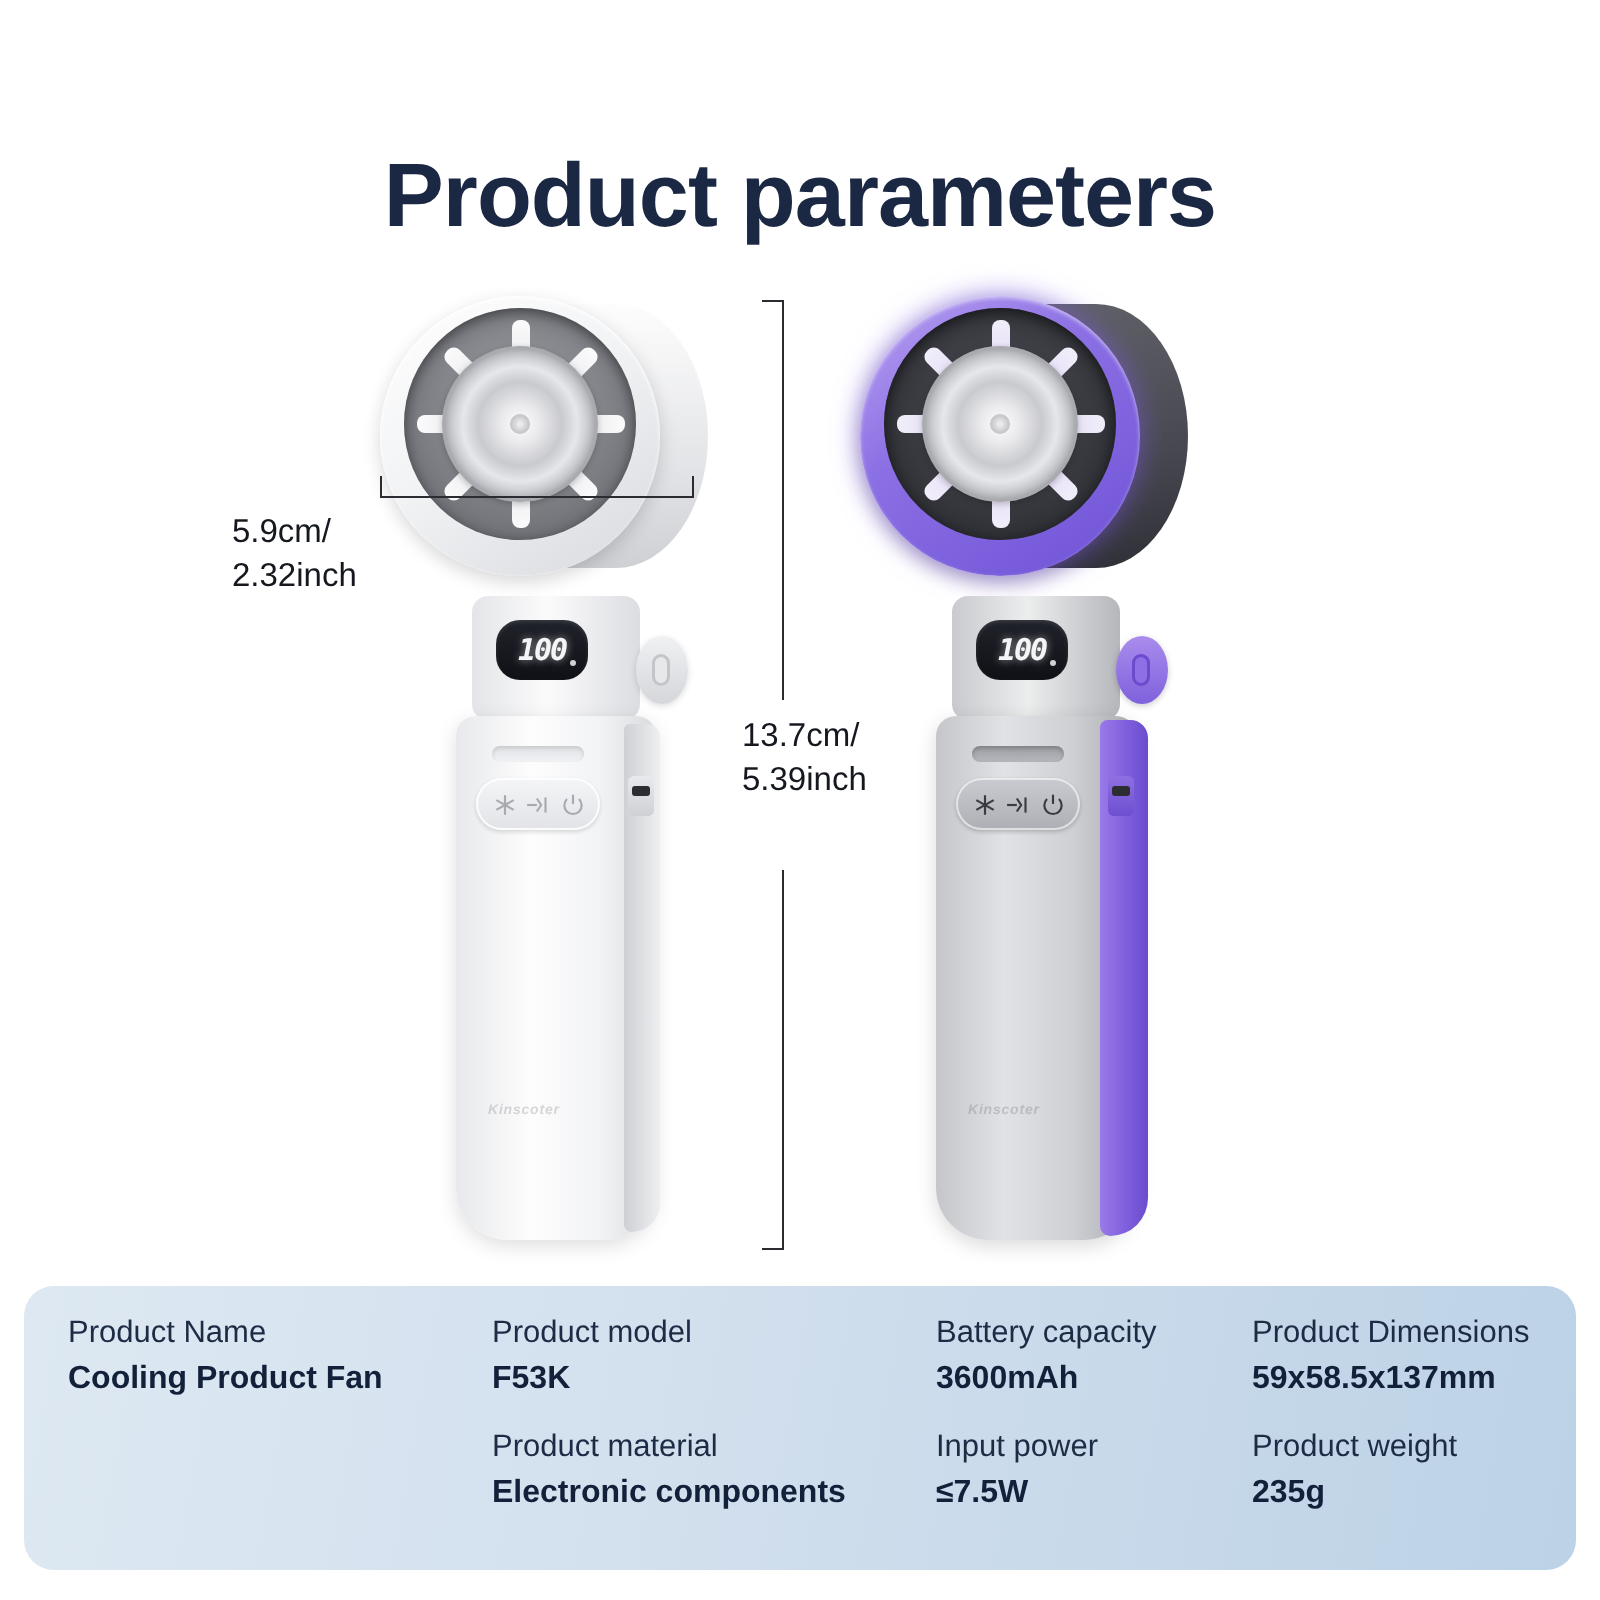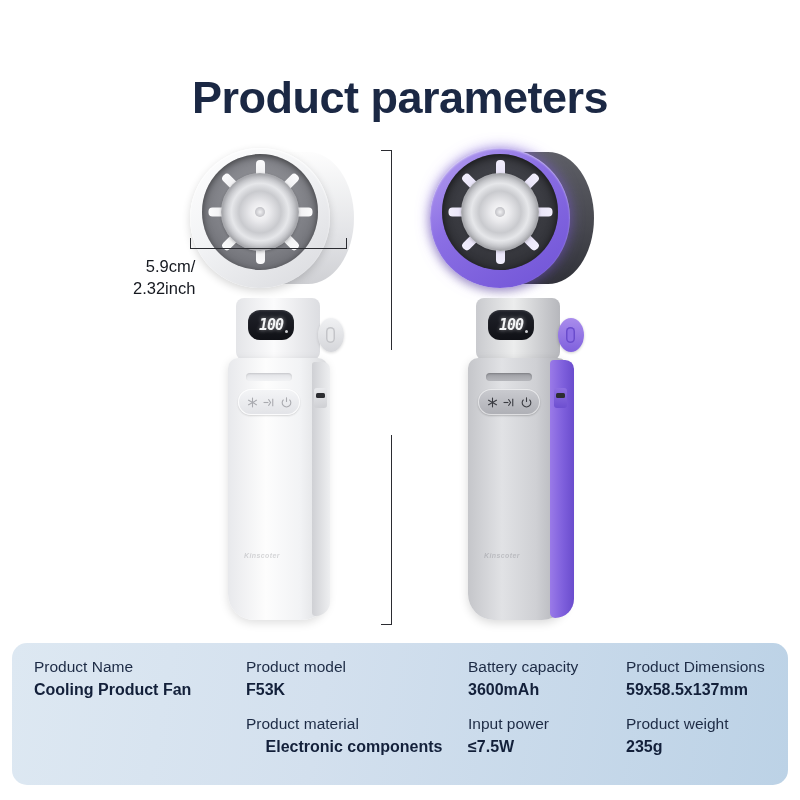--- a/index.html
+++ b/index.html
@@ -182,21 +182,21 @@
     row-gap:12px;
   }
   .cell{padding-right:6px;}
   .cell .lbl{
     font-size:15.5px;color:#1d2b45;line-height:22px;white-space:nowrap;
   }
   .cell .val{
     font-size:16px;font-weight:bold;color:#13203a;line-height:23px;white-space:nowrap;
   }
   .cell .val2{
-    font-size:16px;font-weight:bold;color:#13203a;line-height:23px;white-space:nowrap;text-align:center;
+    font-size:16px;font-weight:bold;color:#13203a;line-height:23px;white-space:nowrap;
   }
 </style>
 </head>
 <body>
 
 <div class="page">
 
   <h1 class="title">Product parameters</h1>
 
   <div class="stage">
@@ -313,31 +313,35 @@
         </div>
 
       <span class="brand" style="left:54px;top:422px;">Kinscoter</span>
     </div>
 
     <div>
       <span class="mline h" style="left:190px;top:118px;width:156px;"></span>
       <span class="mline v" style="left:190px;top:108px;height:11px;"></span>
       <span class="mline v" style="left:346px;top:108px;height:11px;"></span>
     </div>
-    <div class="dim-text" style="left:133px;top:125px;text-align:right;">
+    <div class="dim-text" style="left:116px;top:125px;text-align:left;">
       <div>5.9cm/</div>
       <div>2.32inch</div>
     </div>
 
     <div>
       <span class="mline v" style="left:391px;top:20px;height:200px;"></span>
       <span class="mline v" style="left:391px;top:305px;height:190px;"></span>
       <span class="mline h" style="left:381px;top:20px;width:11px;"></span>
       <span class="mline h" style="left:381px;top:494px;width:11px;"></span>
     </div>
+    <div class="dim-text" style="left:371px;top:227px;">
+      <div>13.7cm/</div>
+      <div>5.39inch</div>
+    </div>
 
   </div>
 
   <div class="spec">
     <div class="spec-grid">
 
       <div class="cell">
         <div class="lbl">Product Name</div>
         <div class="val">Cooling Product Fan</div>
       </div>

